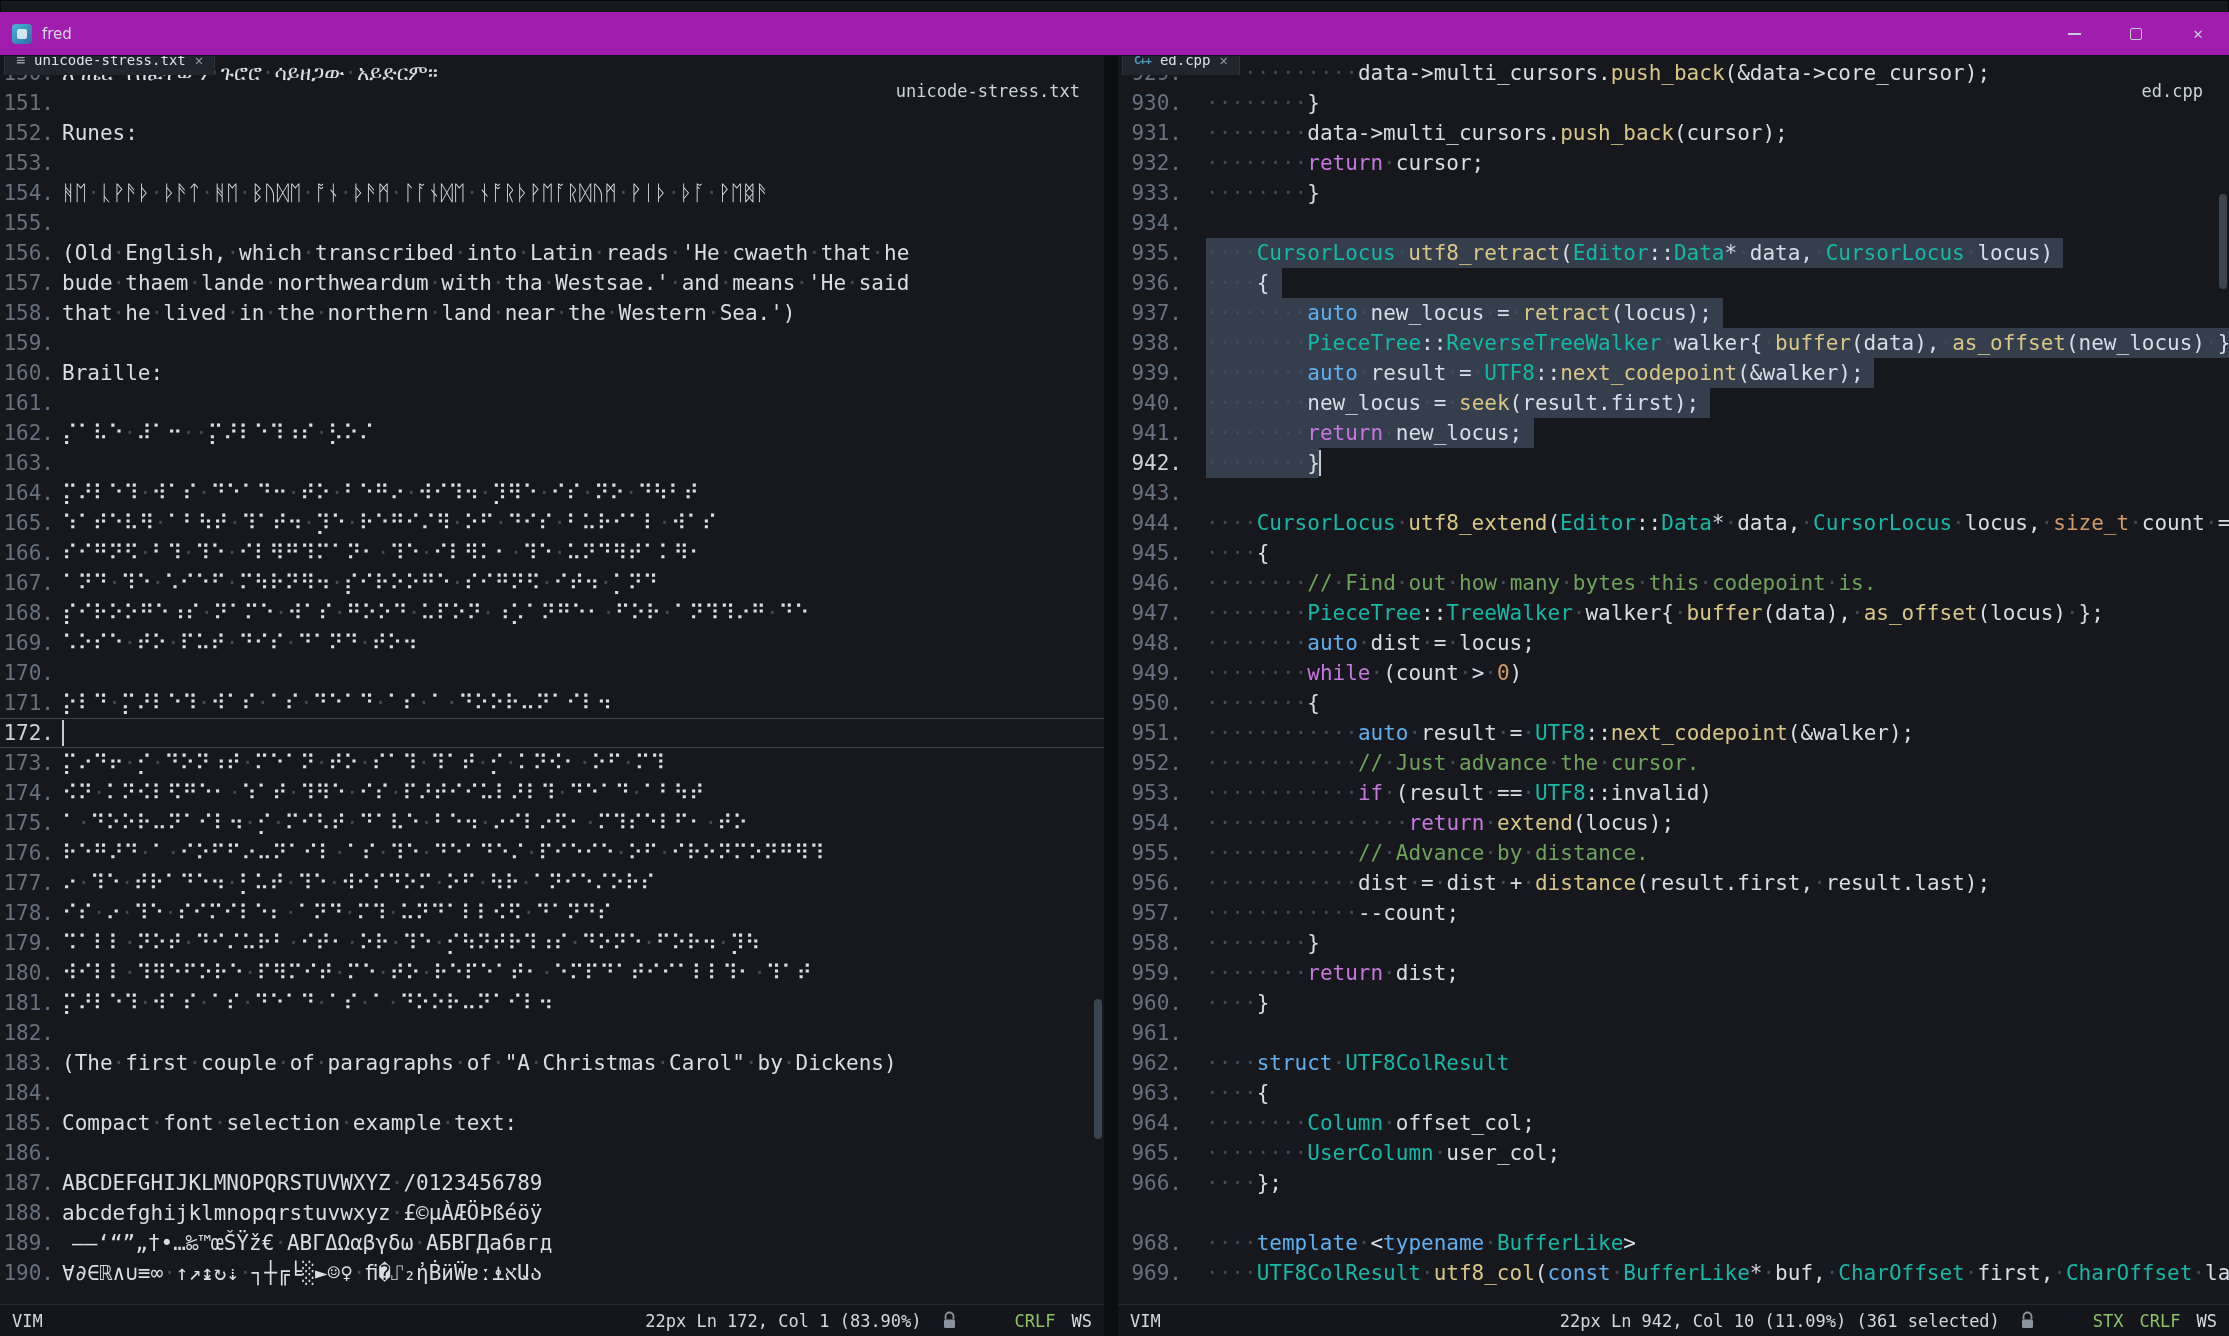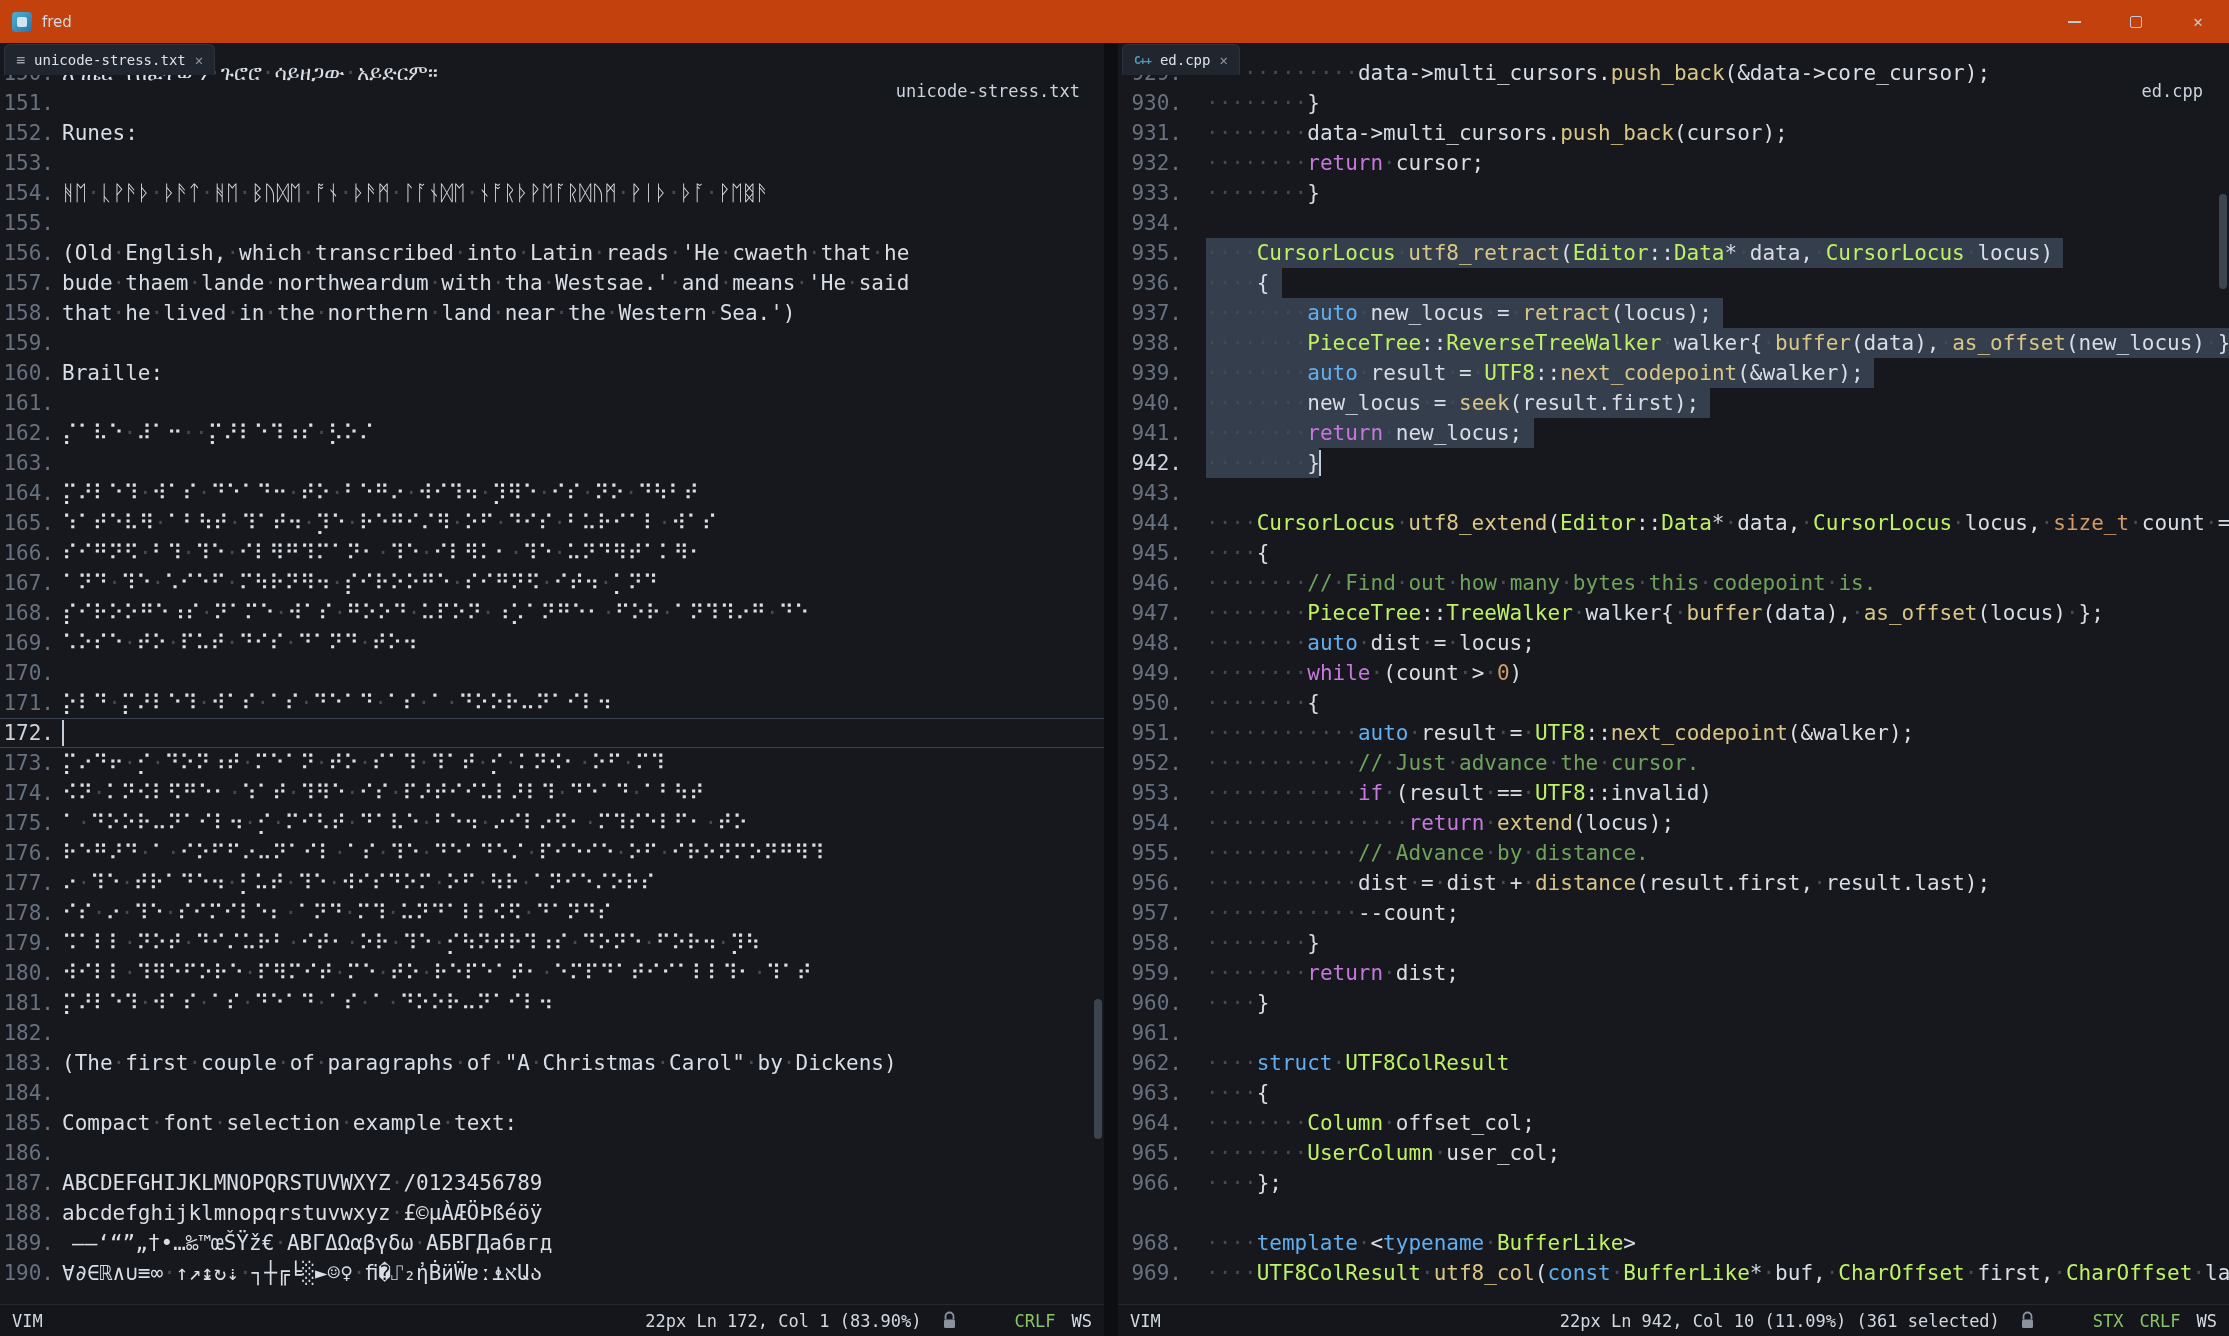--- a/index.html
+++ b/index.html
@@ -2,22 +2,22 @@
 <html><head>
 <meta charset="utf-8">
 <style>
   html,body{margin:0;padding:0;background:#08090c;}
   #window{
     position:relative;width:2229px;height:1336px;overflow:hidden;
     background:#16181d;font-family:"DejaVu Sans Mono",monospace;
     box-shadow:inset 0 0 0 1px #05070a;
   }
   
-  .titlebar{position:absolute;left:0;top:0;width:2229px;height:44px;display:flex;align-items:center;
-    background:#c2410c;border-bottom:1px solid #10131a;box-sizing:border-box;z-index:20;}
+  .titlebar{position:absolute;left:0;top:12px;width:2229px;height:44px;display:flex;align-items:center;
+    background:#a21caf;border-bottom:1px solid #10131a;box-sizing:border-box;z-index:20;}
   .app-icon{width:20px;height:20px;margin-left:12px;border-radius:4px;
     background:linear-gradient(135deg,#4ab4d4 0%,#2b6fa8 100%);position:relative;flex:0 0 auto;}
   .app-icon::after{content:"";position:absolute;left:5px;top:5px;width:10px;height:10px;border-radius:2px;
     background:rgba(235,245,250,.85);}
   .app-title{margin-left:10px;font-family:"DejaVu Sans",sans-serif;font-size:15px;color:#d5dae2;}
   .win-controls{margin-left:auto;display:flex;height:100%;}
   .win-btn{width:62px;height:100%;display:flex;align-items:center;justify-content:center;color:#c6ccd5;}
   .glyph-min{display:block;width:13px;height:2px;background:currentColor;}
   .glyph-max{display:block;width:12px;height:12px;border:1.5px solid currentColor;border-radius:2px;box-sizing:border-box;}
   .glyph-close{font-size:16px;line-height:1;}
@@ -29,21 +29,21 @@
   .lines{position:absolute;left:0;top:0;right:0;bottom:0;}
   .line{position:absolute;left:0;right:0;height:30px;font-size:21px;line-height:30px;white-space:pre;}
   .num{position:absolute;left:0;top:0;text-align:right;color:#68717f;}
   .num.curnum{color:#ced4de;}
   .code{position:absolute;top:0;color:#d8dde6;}
   .ws{color:#424a57;}
   .sel{position:absolute;top:0;height:30px;background:#353e4d;}
   .caret{position:absolute;top:2px;width:2px;height:26px;background:#c3cbd7;z-index:3;}
   .curline-box{box-shadow:inset 0 1px 0 #3a4150, inset 0 -1px 0 #3a4150;}
   
-  .tk-pln{color:#d8dde6}.tk-kw{color:#c678dd}.tk-st{color:#61afef}.tk-ty{color:#bef264}
+  .tk-pln{color:#d8dde6}.tk-kw{color:#c678dd}.tk-st{color:#61afef}.tk-ty{color:#14b8a6}
   .tk-fn{color:#d9c787}.tk-cm{color:#6fa35c}.tk-nm{color:#d19a66}
   
   .tab{position:absolute;top:0;height:31px;display:flex;align-items:center;gap:9px;
     background:#21252d;border:1px solid #2d333e;border-bottom:none;border-radius:6px 6px 0 0;
     padding:0 11px;font-size:14px;color:#dde2ea;z-index:10;box-sizing:border-box;}
   .tab-icon{font-size:15px;color:#98a1ae;line-height:1;}
   .tab-icon.cpp{color:#519aba;font-size:11px;font-weight:bold;letter-spacing:-1px;}
   .tab-close{color:#8d96a4;font-size:14px;line-height:1;}
   
   .overlay-name{position:absolute;top:35px;font-size:17px;color:#ccd3dd;z-index:8;

